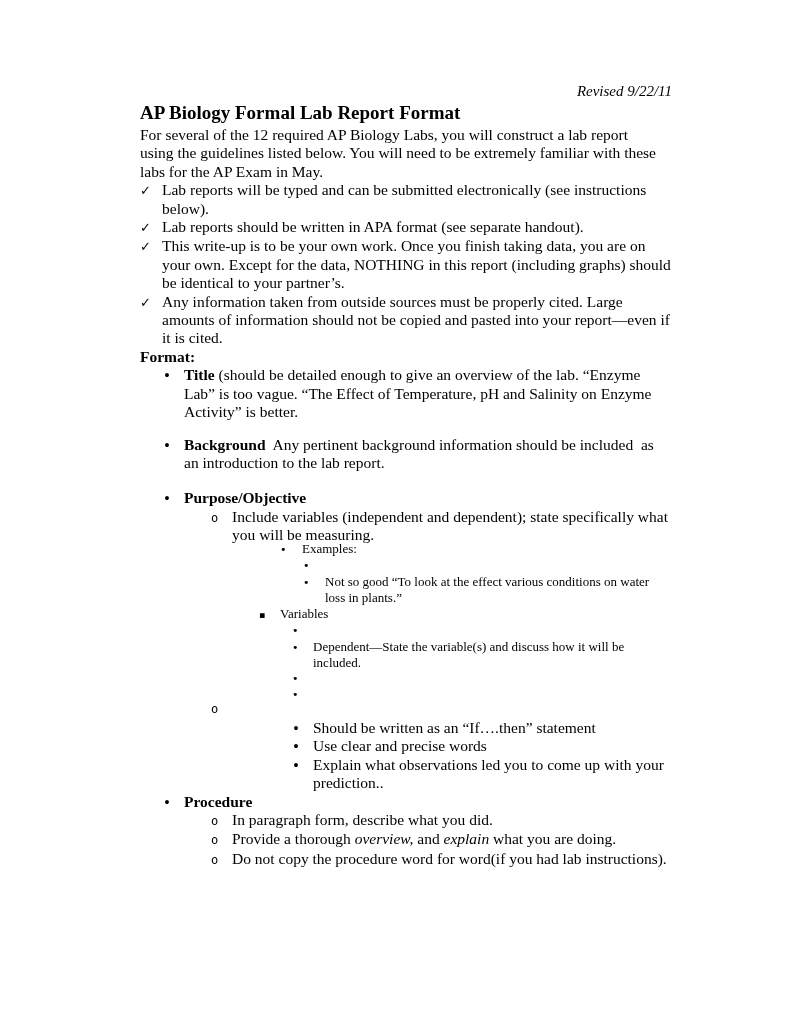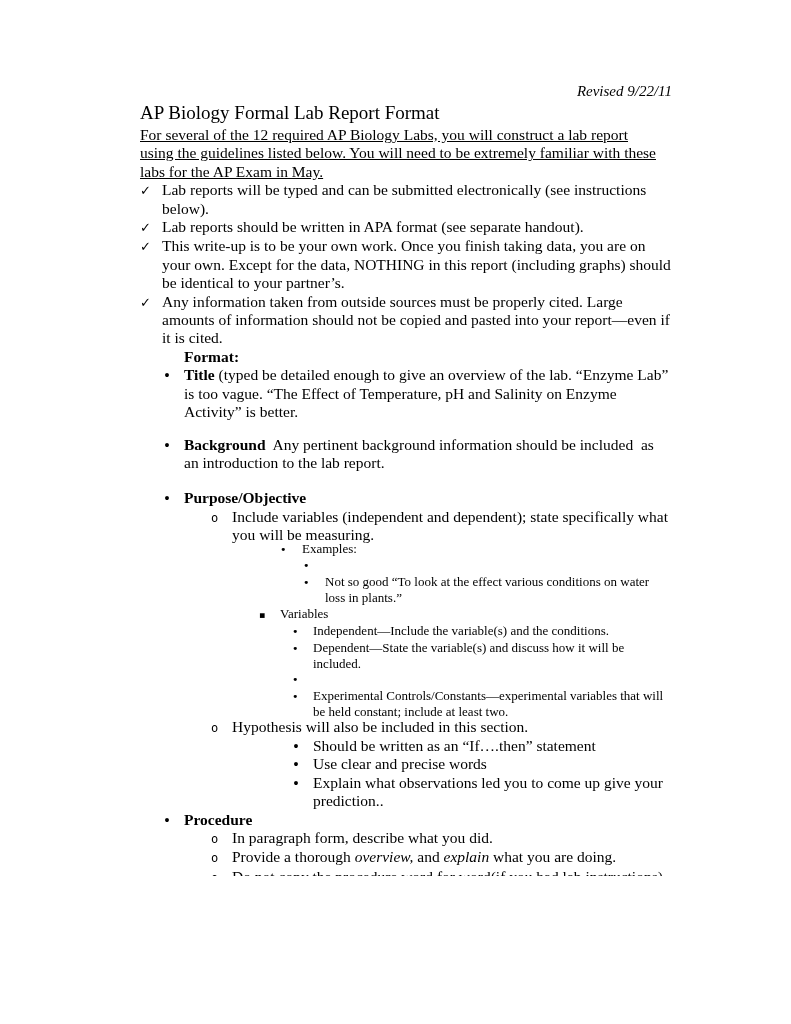--- a/index.html
+++ b/index.html
@@ -22,24 +22,24 @@
   }
   .revised {
     text-align: right;
     font-style: italic;
     font-size: 15px;
     line-height: 13px;
   }
   .doc-title {
     margin: 3px 0 0 0;
     font-size: 19px;
-    font-weight: normal;
+    font-weight: bold;
     line-height: 24px;
   }
-  .intro { margin: 1px 16px 0 0; text-decoration: underline; }
+  .intro { margin: 1px 16px 0 0; }
 
   .row { display: flex; align-items: baseline; }
   .row .marker { flex: 0 0 auto; }
   .row .text { flex: 1 1 auto; }
 
   .check  { padding-left: 0; }   .check  .marker { width: 22px; }
   .l1     { padding-left: 23px; }  .l1  .marker { width: 21px; }
   .l2     { padding-left: 71px; }  .l2  .marker { width: 21px; }
   .lsq    { padding-left: 119px; } .lsq .marker { width: 21px; }
   .l3s    { padding-left: 140px; } .l3s .marker { width: 22px; }
@@ -50,21 +50,21 @@
   .small { font-size: 13px; line-height: 16.1px; }
   .first-small { margin-top: -4px; }
   .after-small { margin-top: -3px; }
 
   .mk-check  { font-family: "DejaVu Sans", sans-serif; font-size: 13px; }
   .mk-bullet { font-family: "DejaVu Sans", sans-serif; font-size: 13.5px; }
   .mk-bullet-s { font-family: "DejaVu Sans", sans-serif; font-size: 11px; }
   .mk-circle { font-family: "DejaVu Sans Mono", monospace; font-size: 12px; }
   .mk-square { font-family: "DejaVu Sans", sans-serif; font-size: 9.5px; }
 
-  .format-heading { font-weight: bold; margin-left: 44px; }
+  .format-heading { font-weight: bold; }
   .bold { font-weight: bold; }
   .sp14 { height: 14px; }
   .sp17 { height: 17px; }
 </style>
 </head>
 <body>
 
 <div class="page">
   <div class="content">
 
@@ -88,21 +88,21 @@
     </div>
     <div class="row check">
       <span class="marker mk-check">✓</span>
       <span class="text">Any information taken from outside sources must be properly cited. Large amounts of information should not be copied and pasted into your report—even if it is cited.</span>
     </div>
 
     <div class="format-heading">Format:</div>
 
     <div class="row l1">
       <span class="marker mk-bullet">•</span>
-      <span class="text"><b class="bold">Title</b><span> (typed be detailed enough to give an overview of the lab. “Enzyme Lab” is too vague. “The Effect of Temperature, pH and Salinity on Enzyme Activity” is better.</span></span>
+      <span class="text"><b class="bold">Title</b><span> (should be detailed enough to give an overview of the lab. “Enzyme Lab” is too vague. “The Effect of Temperature, pH and Salinity on Enzyme Activity” is better.</span></span>
     </div>
 
     <div class="sp14"></div>
 
     <div class="row l1">
       <span class="marker mk-bullet">•</span>
       <span class="text"><b class="bold">Background</b><span>&nbsp; Any pertinent background information should be included&nbsp; as an introduction to the lab report.</span></span>
     </div>
 
     <div class="sp17"></div>
@@ -131,50 +131,47 @@
       <span class="text">Not so good “To look at the effect various conditions on water loss in plants.”</span>
     </div>
 
     <div class="row lsq small">
       <span class="marker mk-square">▪</span>
       <span class="text">Variables</span>
     </div>
 
     <div class="row l4b small">
       <span class="marker mk-bullet-s">•</span>
-      <span class="text">Independent—Include the variable(s) and the conditions.</span>
     </div>
     <div class="row l4b small">
       <span class="marker mk-bullet-s">•</span>
       <span class="text">Dependent—State the variable(s) and discuss how it will be included.</span>
     </div>
     <div class="row l4b small">
       <span class="marker mk-bullet-s">•</span>
     </div>
     <div class="row l4b small">
       <span class="marker mk-bullet-s">•</span>
-      <span class="text">Experimental Controls/Constants—experimental variables that will be held constant; include at least two.</span>
     </div>
 
     <div class="row l2 after-small">
       <span class="marker mk-circle">o</span>
-      <span class="text">Hypothesis will also be included in this section.</span>
     </div>
 
     <div class="row hyp">
       <span class="marker mk-bullet">•</span>
       <span class="text">Should be written as an “If….then” statement</span>
     </div>
     <div class="row hyp">
       <span class="marker mk-bullet">•</span>
       <span class="text">Use clear and precise words</span>
     </div>
     <div class="row hyp">
       <span class="marker mk-bullet">•</span>
-      <span class="text">Explain what observations led you to come up give your prediction..</span>
+      <span class="text">Explain what observations led you to come up with your prediction..</span>
     </div>
 
     <div class="row l1">
       <span class="marker mk-bullet">•</span>
       <span class="text bold">Procedure</span>
     </div>
 
     <div class="row l2">
       <span class="marker mk-circle">o</span>
       <span class="text">In paragraph form, describe what you did.</span>

